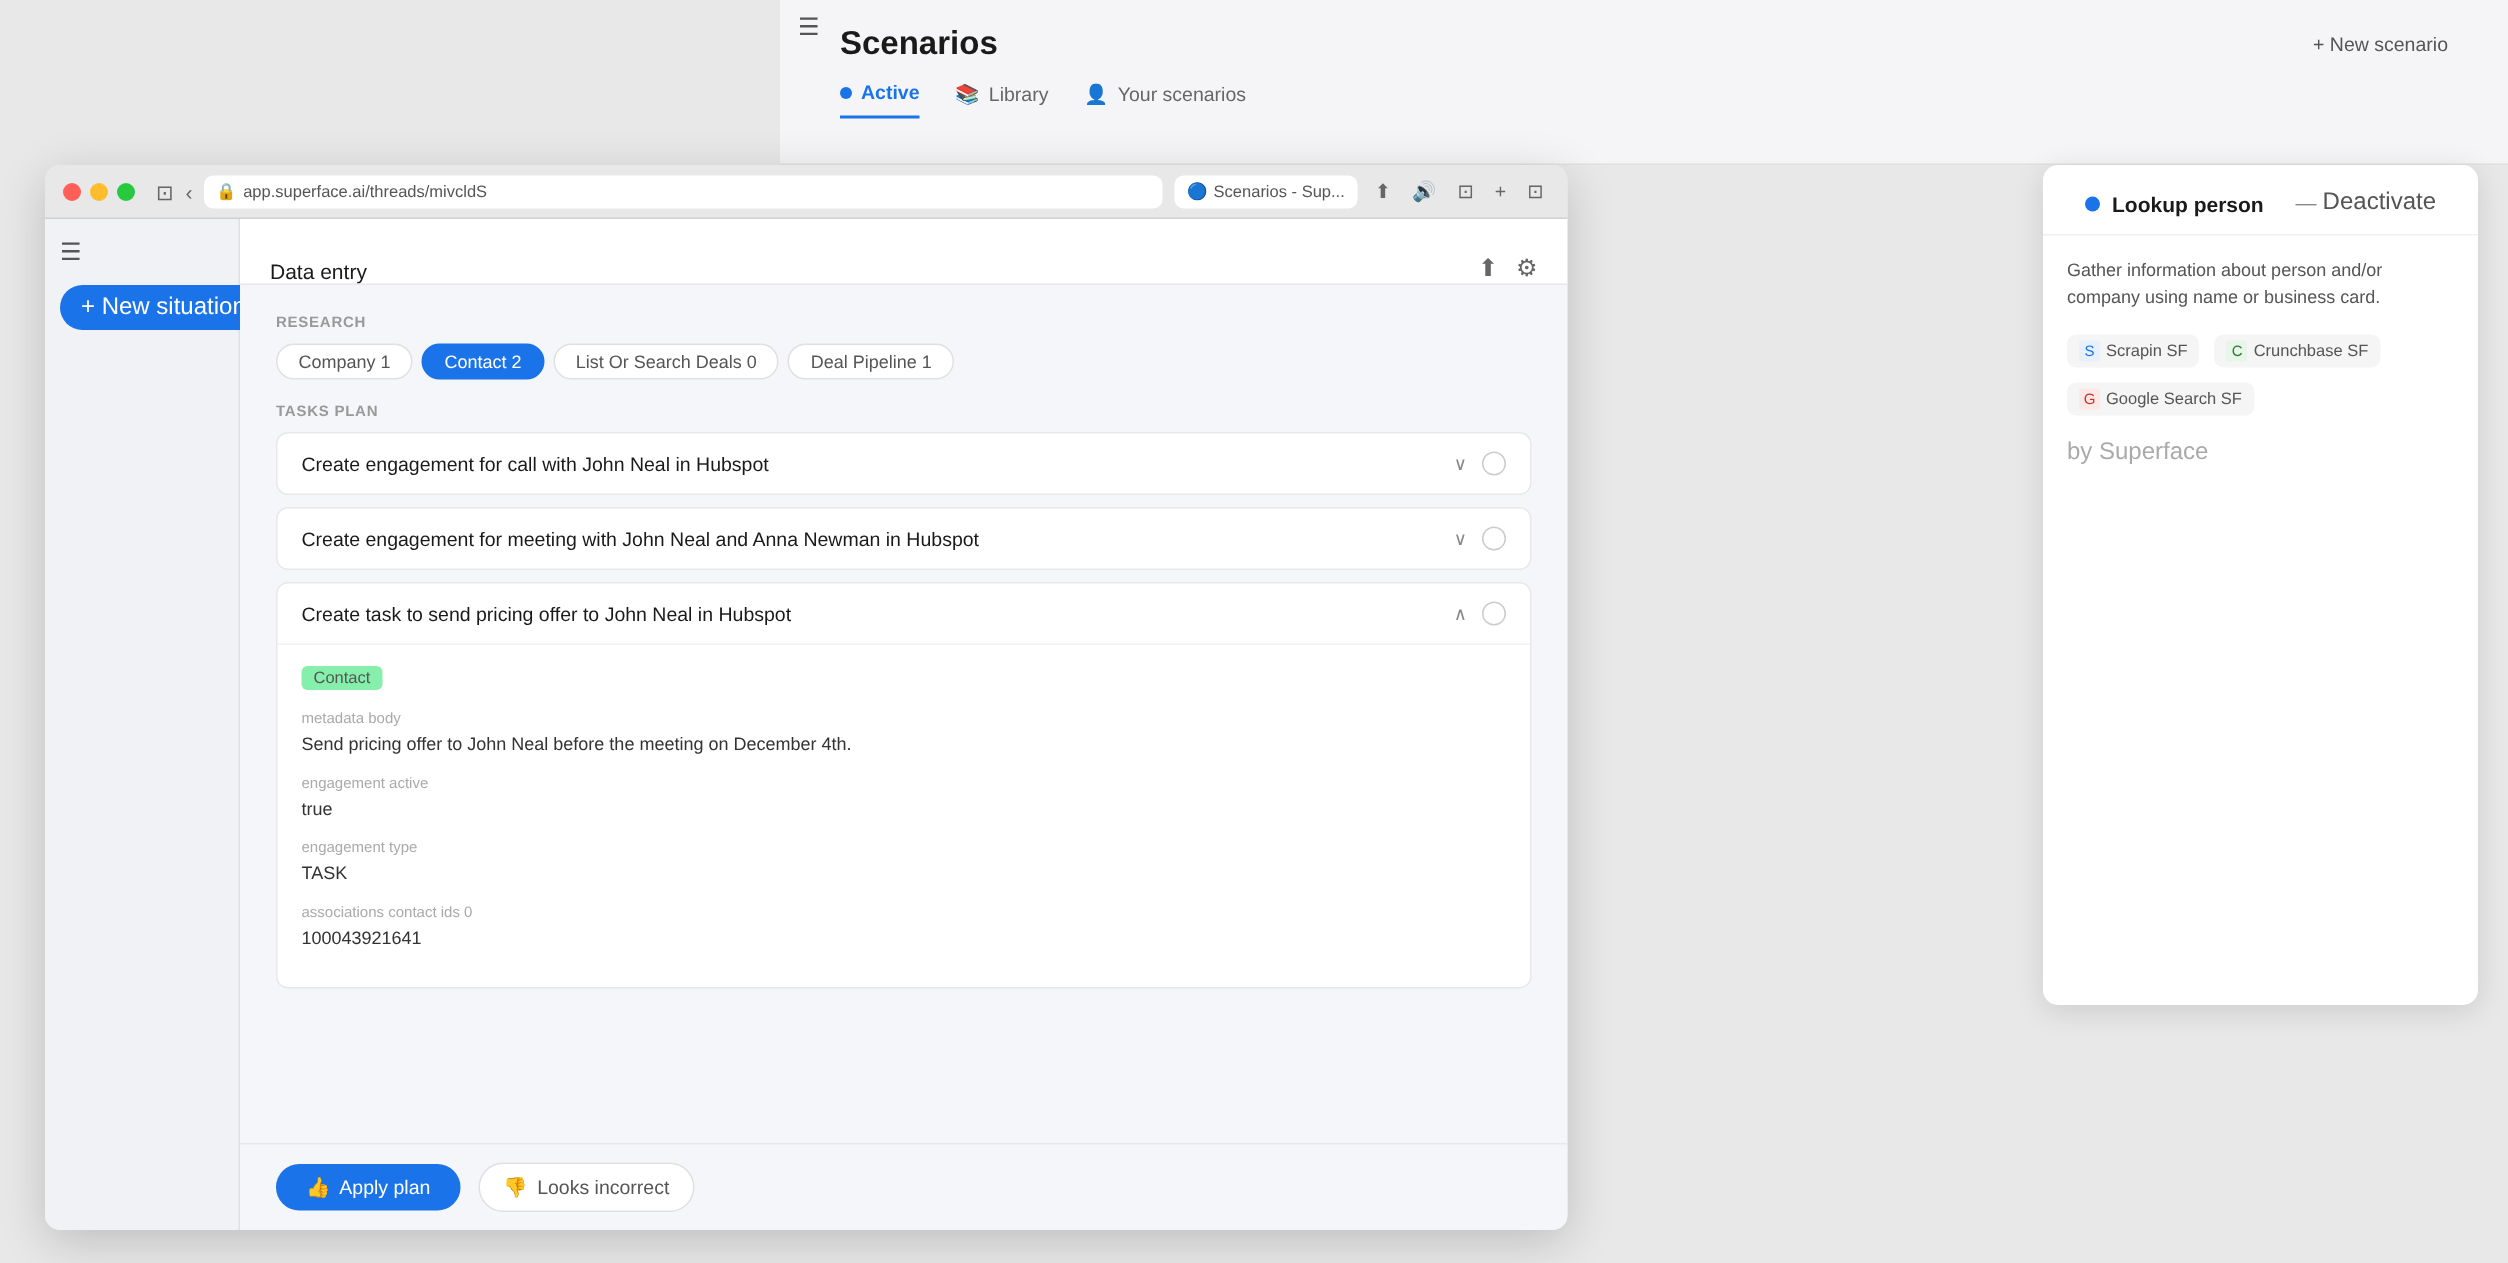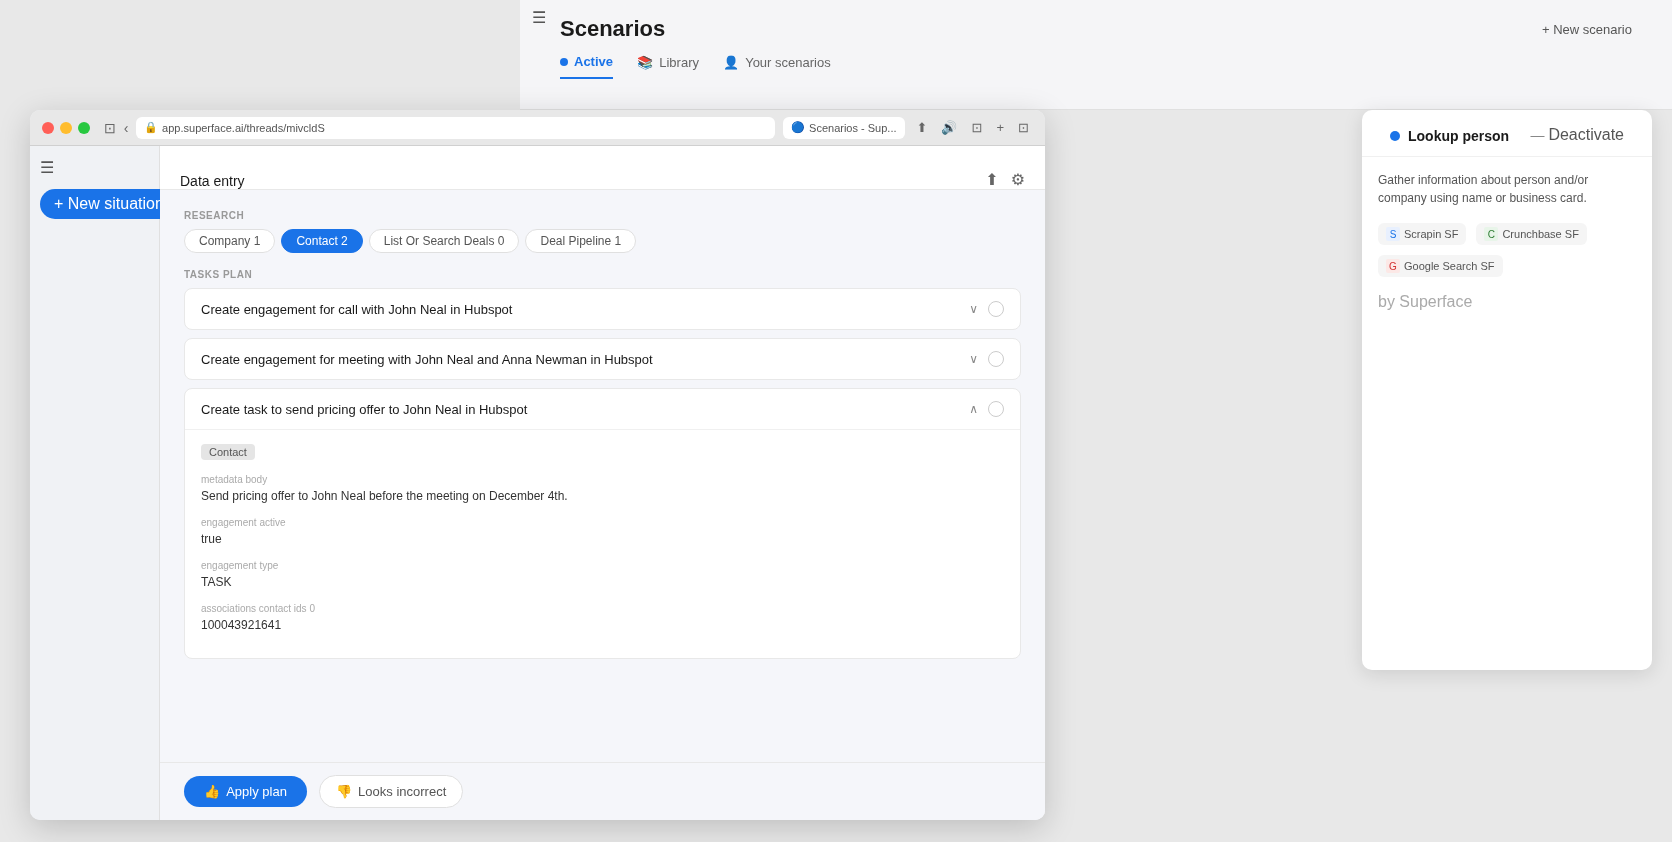--- a/index.html
+++ b/index.html
@@ -332,21 +332,21 @@
       margin-bottom: 4px;
       font-weight: 400;
     }
 
     .field-value {
       font-size: 12px;
       color: #333;
     }
 
     .contact-badge {
-      background: #e5e5e5;
+      background: #86efac;
       border-radius: 4px;
       padding: 2px 8px;
       font-size: 11px;
       color: #555;
       display: inline-block;
     }
 
     
     .bottom-bar {
       background: #f5f6fa;

